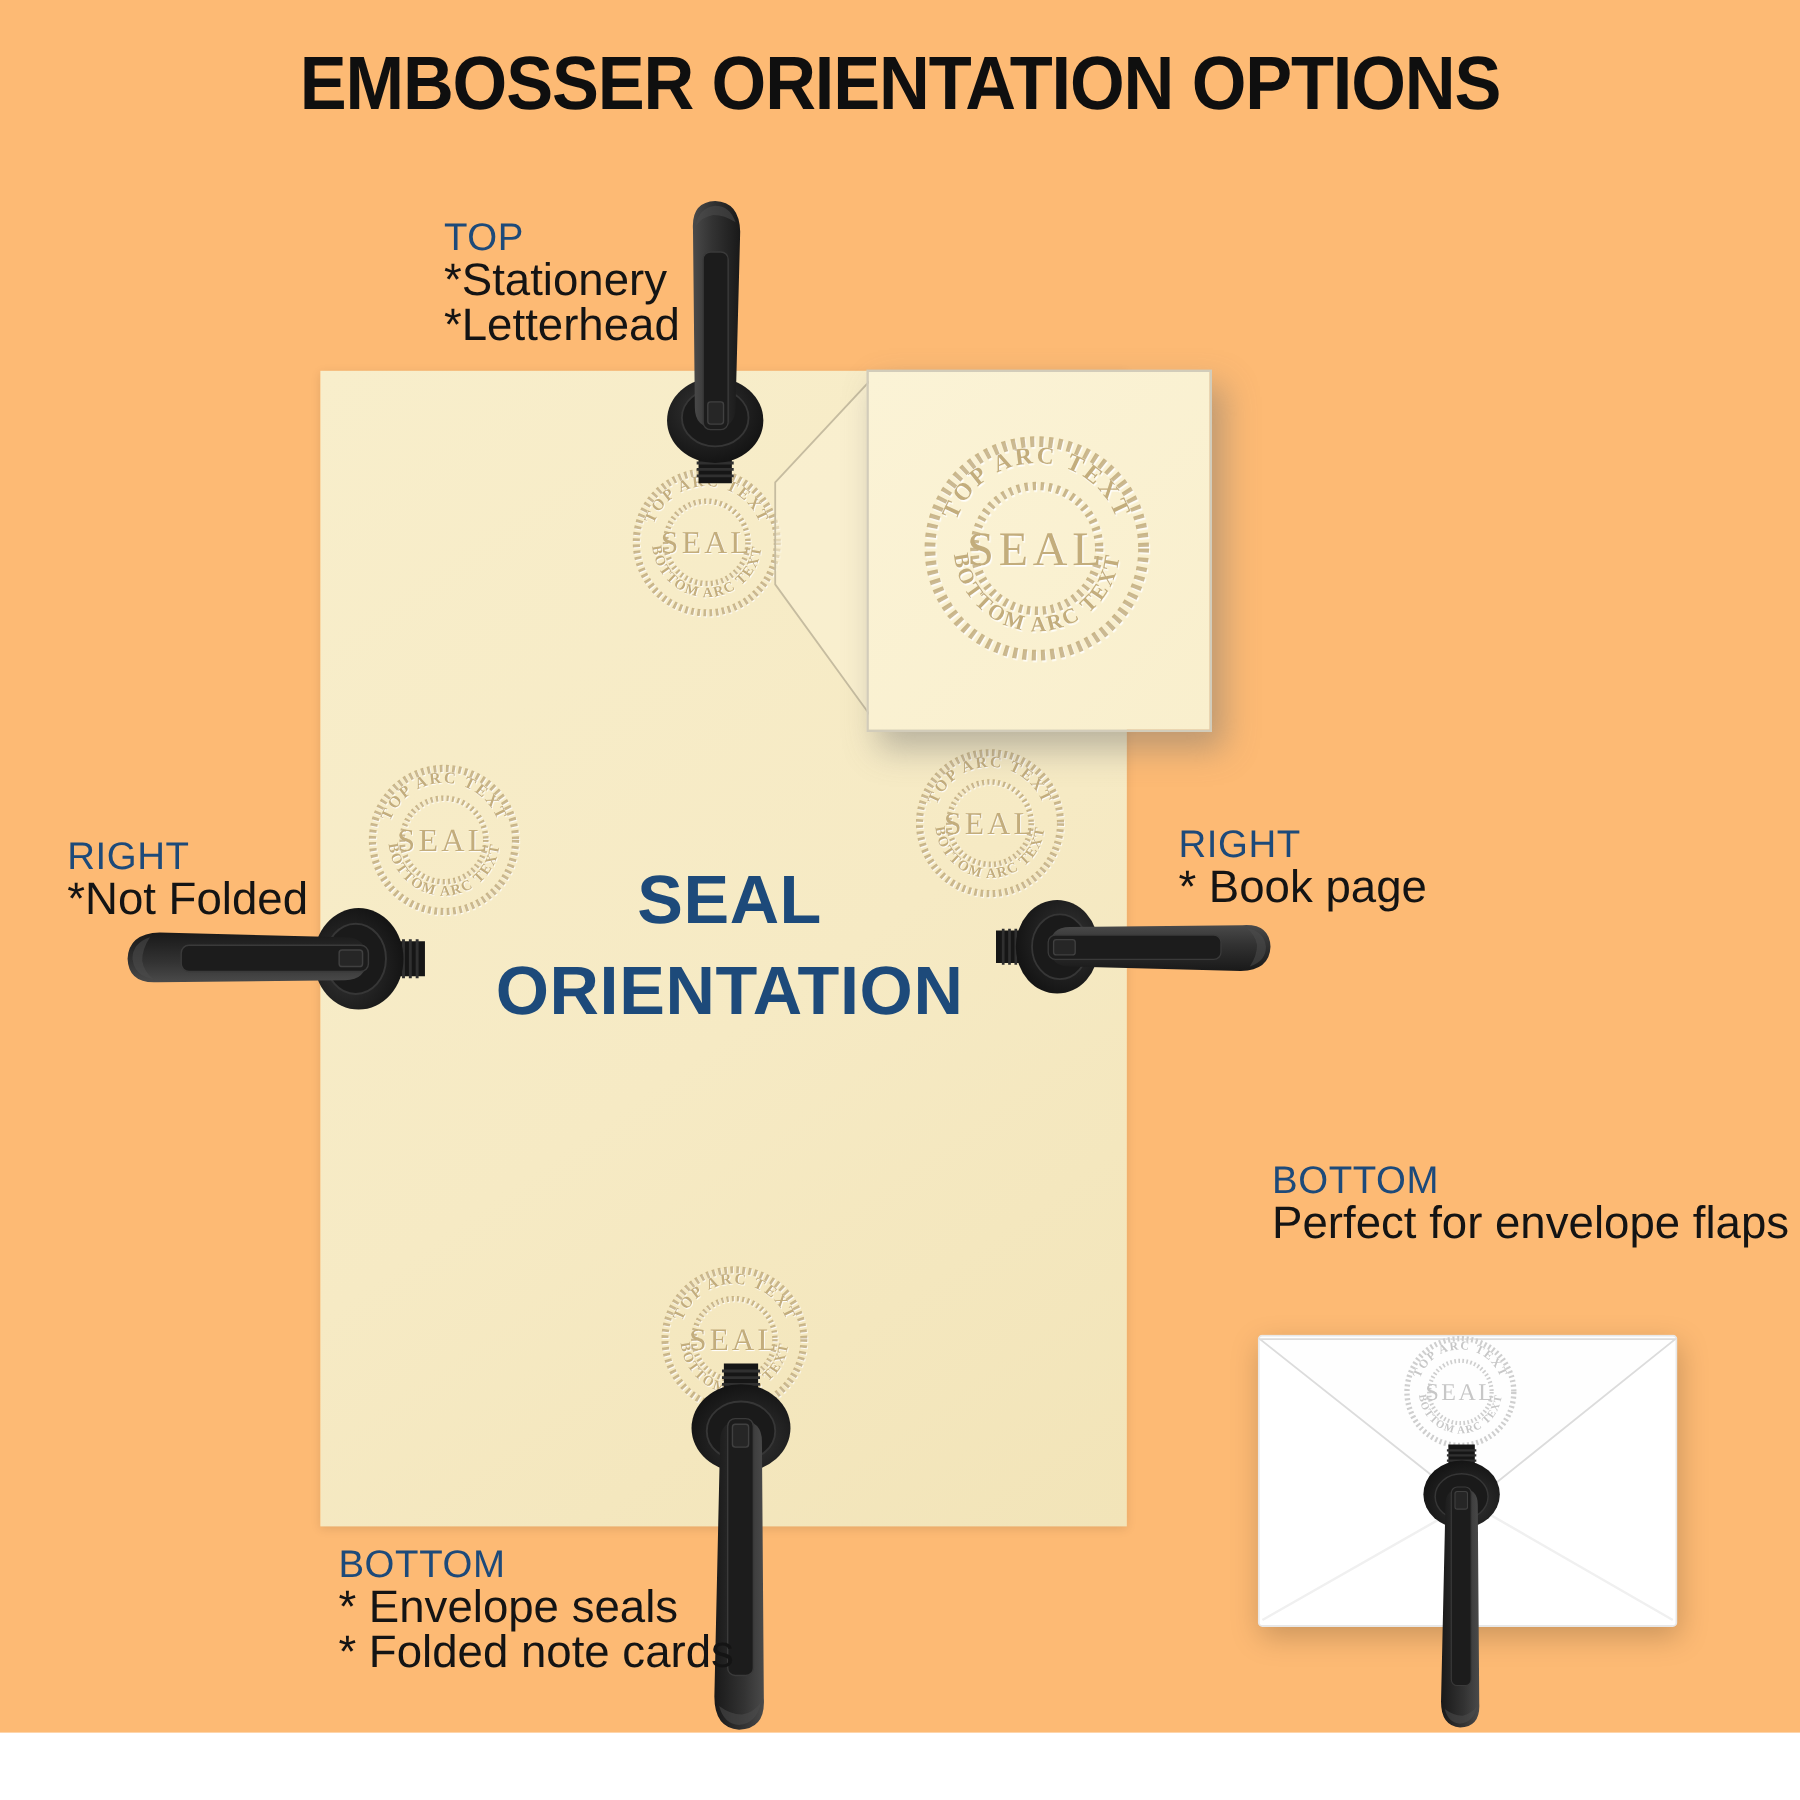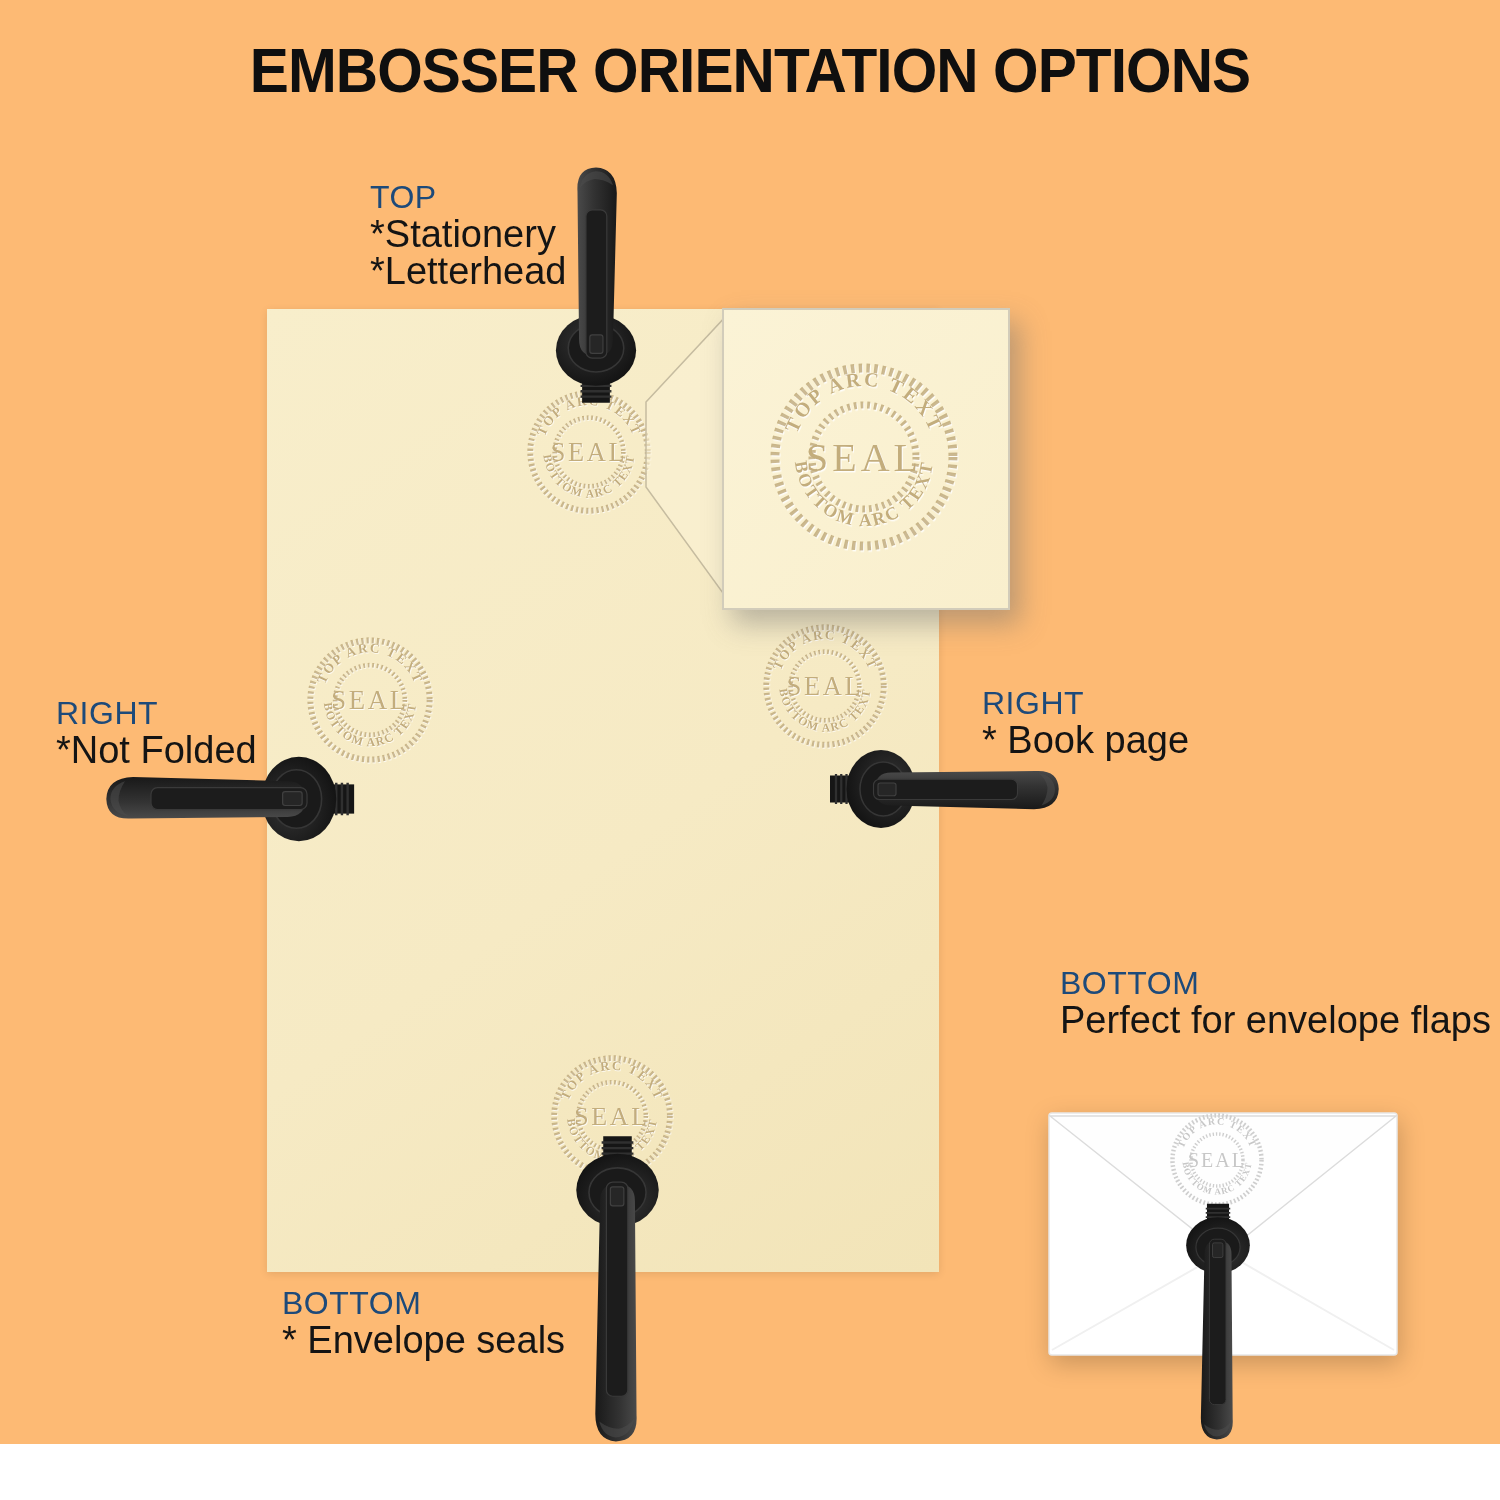--- a/index.html
+++ b/index.html
@@ -111,20 +111,24 @@
   <svg class="seal" style="left:303px;top:633px" width="134" height="134">
       <use href="#seal-emblem"></use>
     </svg>
   <svg class="seal" style="left:759px;top:620px" width="132" height="132">
       <use href="#seal-emblem"></use>
     </svg>
   <svg class="seal" style="left:547px;top:1051px" width="130" height="130">
       <use href="#seal-emblem"></use>
     </svg>
 
+  <div class="center-text">
+    <div>SEAL</div>
+    <div>ORIENTATION</div>
+  </div>
 
   <svg class="wedge" width="1500" height="1500" viewBox="0 0 1500 1500">
     <polygon points="646,402 728,314 728,600 646,487" fill="#fbf3d6" fill-opacity="0.55" stroke="#c6bca0" stroke-width="1.5"></polygon>
   </svg>
 
   <div class="inset">
     <svg class="seal" style="left:40px;top:47px" width="200" height="200">
         <use href="#seal-emblem"></use>
       </svg>
   </div>
@@ -154,20 +158,21 @@
   </div>
 
   <div class="callout" style="left:982px;top:684px">
     <div class="hd">RIGHT</div>
     <div class="it">* Book page</div>
   </div>
 
   <div class="callout" style="left:282px;top:1284px">
     <div class="hd">BOTTOM</div>
     <div class="it">* Envelope seals</div>
+    <div class="it">* Folded note cards</div>
   </div>
 
   <div class="callout" style="left:1060px;top:964px">
     <div class="hd">BOTTOM</div>
     <div class="it">Perfect for envelope flaps</div>
   </div>
 
   <svg class="abs envelope" style="left:1048px;top:1112px" width="350" height="246" viewBox="0 0 350 246">
     <rect x="1" y="1" width="348" height="242" rx="3" fill="#ffffff" stroke="#e8e8e8" stroke-width="1.5"></rect>
     <path d="M4 238 L176 140 L346 238" fill="none" stroke="#f0f0f0" stroke-width="2"></path>

